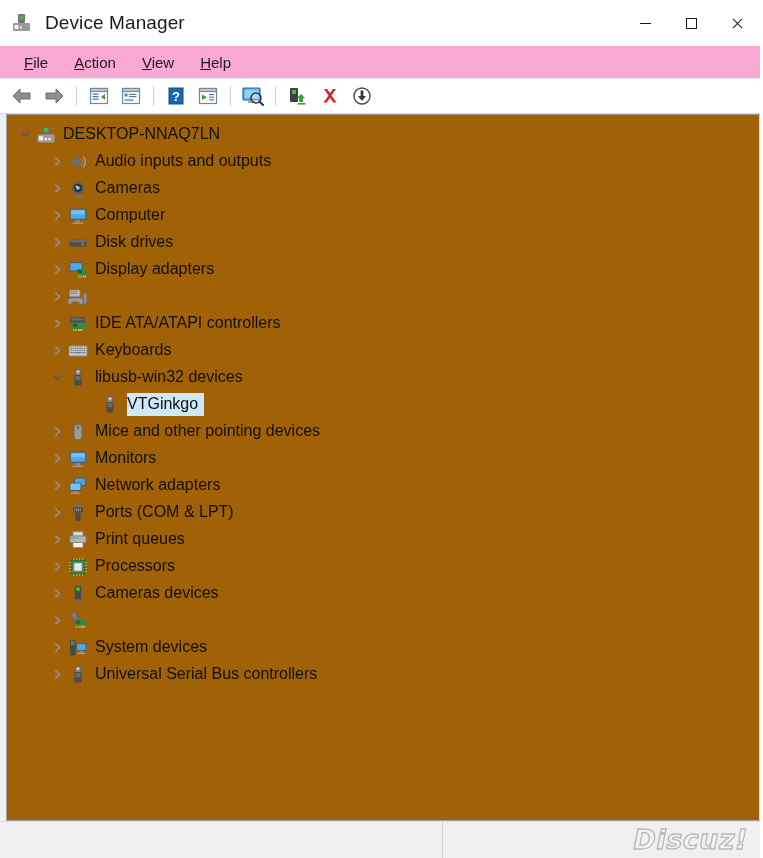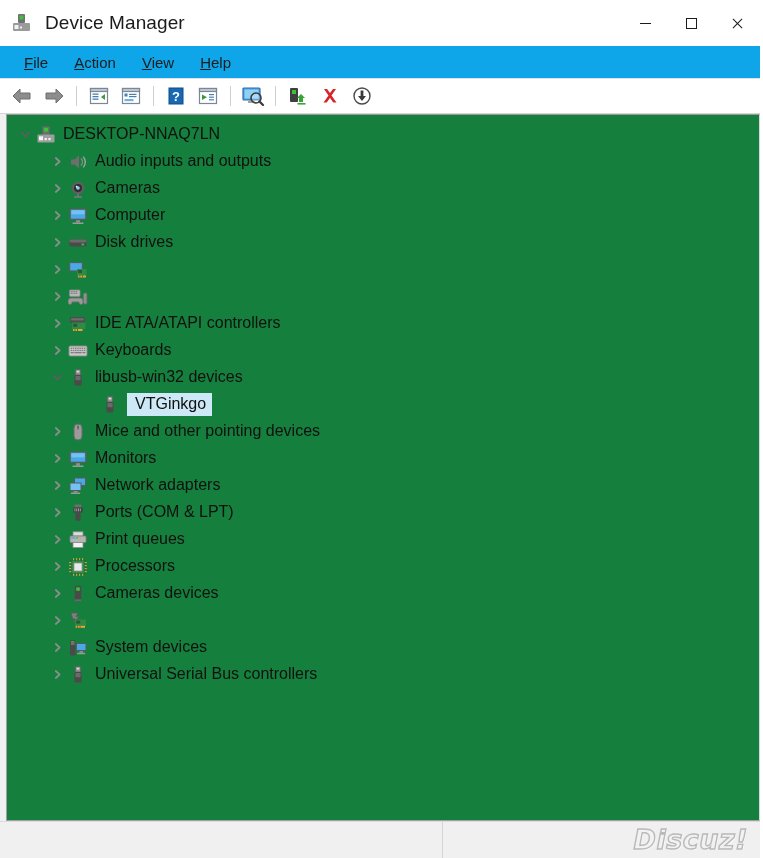--- a/index.html
+++ b/index.html
@@ -78,21 +78,21 @@
   .glyph-close:before { transform: rotate(45deg); }
   .glyph-close:after  { transform: rotate(-45deg); }
 
   
   .menubar {
     height: 32px;
     flex: 0 0 32px;
     display: flex;
     align-items: center;
     padding-left: 12px;
-    background: #0ea5e9;
+    background: #f9a8d4;
     border-bottom: 1px solid #e3e3e3;
   }
   .menu-item {
     font-size: 15px;
     color: #1b1b1b;
     padding: 3px 12px 3px 12px;
     margin-right: 2px;
     white-space: nowrap;
     cursor: default;
   }
@@ -126,21 +126,21 @@
   
   .content-wrap {
     flex: 1 1 auto;
     background: #f0f0f0;
     padding: 0 0 0 0;
     position: relative;
     display: flex;
   }
   .tree-panel {
     margin: 0 0 0 6px;
-    background: #15803d;
+    background: #a16207;
     border: 1px solid #a0a0a0;
     border-right: 1px solid #d9d9d9;
     border-top: 1px solid #9a9a9a;
     flex: 1 1 auto;
     overflow: hidden;
     position: relative;
   }
   .tree {
     padding-top: 6px;
   }
@@ -171,21 +171,21 @@
     font-size: 16px;
     color: #101010;
     line-height: 20px;
     padding: 1px 4px 2px 0;
   }
   .row.level0 { padding-left: 8px; }
   .row.level1 { padding-left: 40px; }
   .row.level2 { padding-left: 72px; }
   .row.selected .label {
     background: #cde8f6;
-    padding-left: 8px;
+    padding-left: 0;
     padding-right: 6px;
   }
   .row.selected {
     position: relative;
   }
 
   
   .statusbar {
     height: 36px;
     flex: 0 0 36px;
@@ -454,20 +454,21 @@
               <svg width="20" height="20" viewBox="0 0 20 20">
                 <rect x="1" y="2" width="14" height="9.5" rx="1" fill="#5b5b5b"></rect>
                 <rect x="2.2" y="3.1" width="11.6" height="7.3" fill="#49a8e8"></rect>
                 <rect x="9" y="9" width="9.5" height="6.5" rx="0.6" fill="#2f8a47"></rect>
                 <rect x="10" y="10" width="4" height="3" fill="#1f5f33"></rect>
                 <rect x="10" y="15.5" width="8" height="2" fill="#e0a73a"></rect>
                 <rect x="11.4" y="15.5" width="0.9" height="2" fill="#7a5a18"></rect>
                 <rect x="14" y="15.5" width="0.9" height="2" fill="#7a5a18"></rect>
               </svg>
             </div>
+            <div class="label">Display adapters</div>
           </div>
           <div class="row level1">
             <div class="chev">
               <svg width="11" height="11" viewBox="0 0 11 11">
                 <path d="M3.8 2 L7.6 5.5 L3.8 9" fill="none" stroke="#8d8d8d" stroke-width="1.7" stroke-linecap="round" stroke-linejoin="round"></path>
               </svg>
             </div>
             <div class="ico">
               <svg width="20" height="20" viewBox="0 0 20 20">
                 <rect x="1.5" y="3" width="10.5" height="6.4" rx="0.8" fill="#b9b9b9" stroke="#8a8a8a" stroke-width="0.8"></rect>

